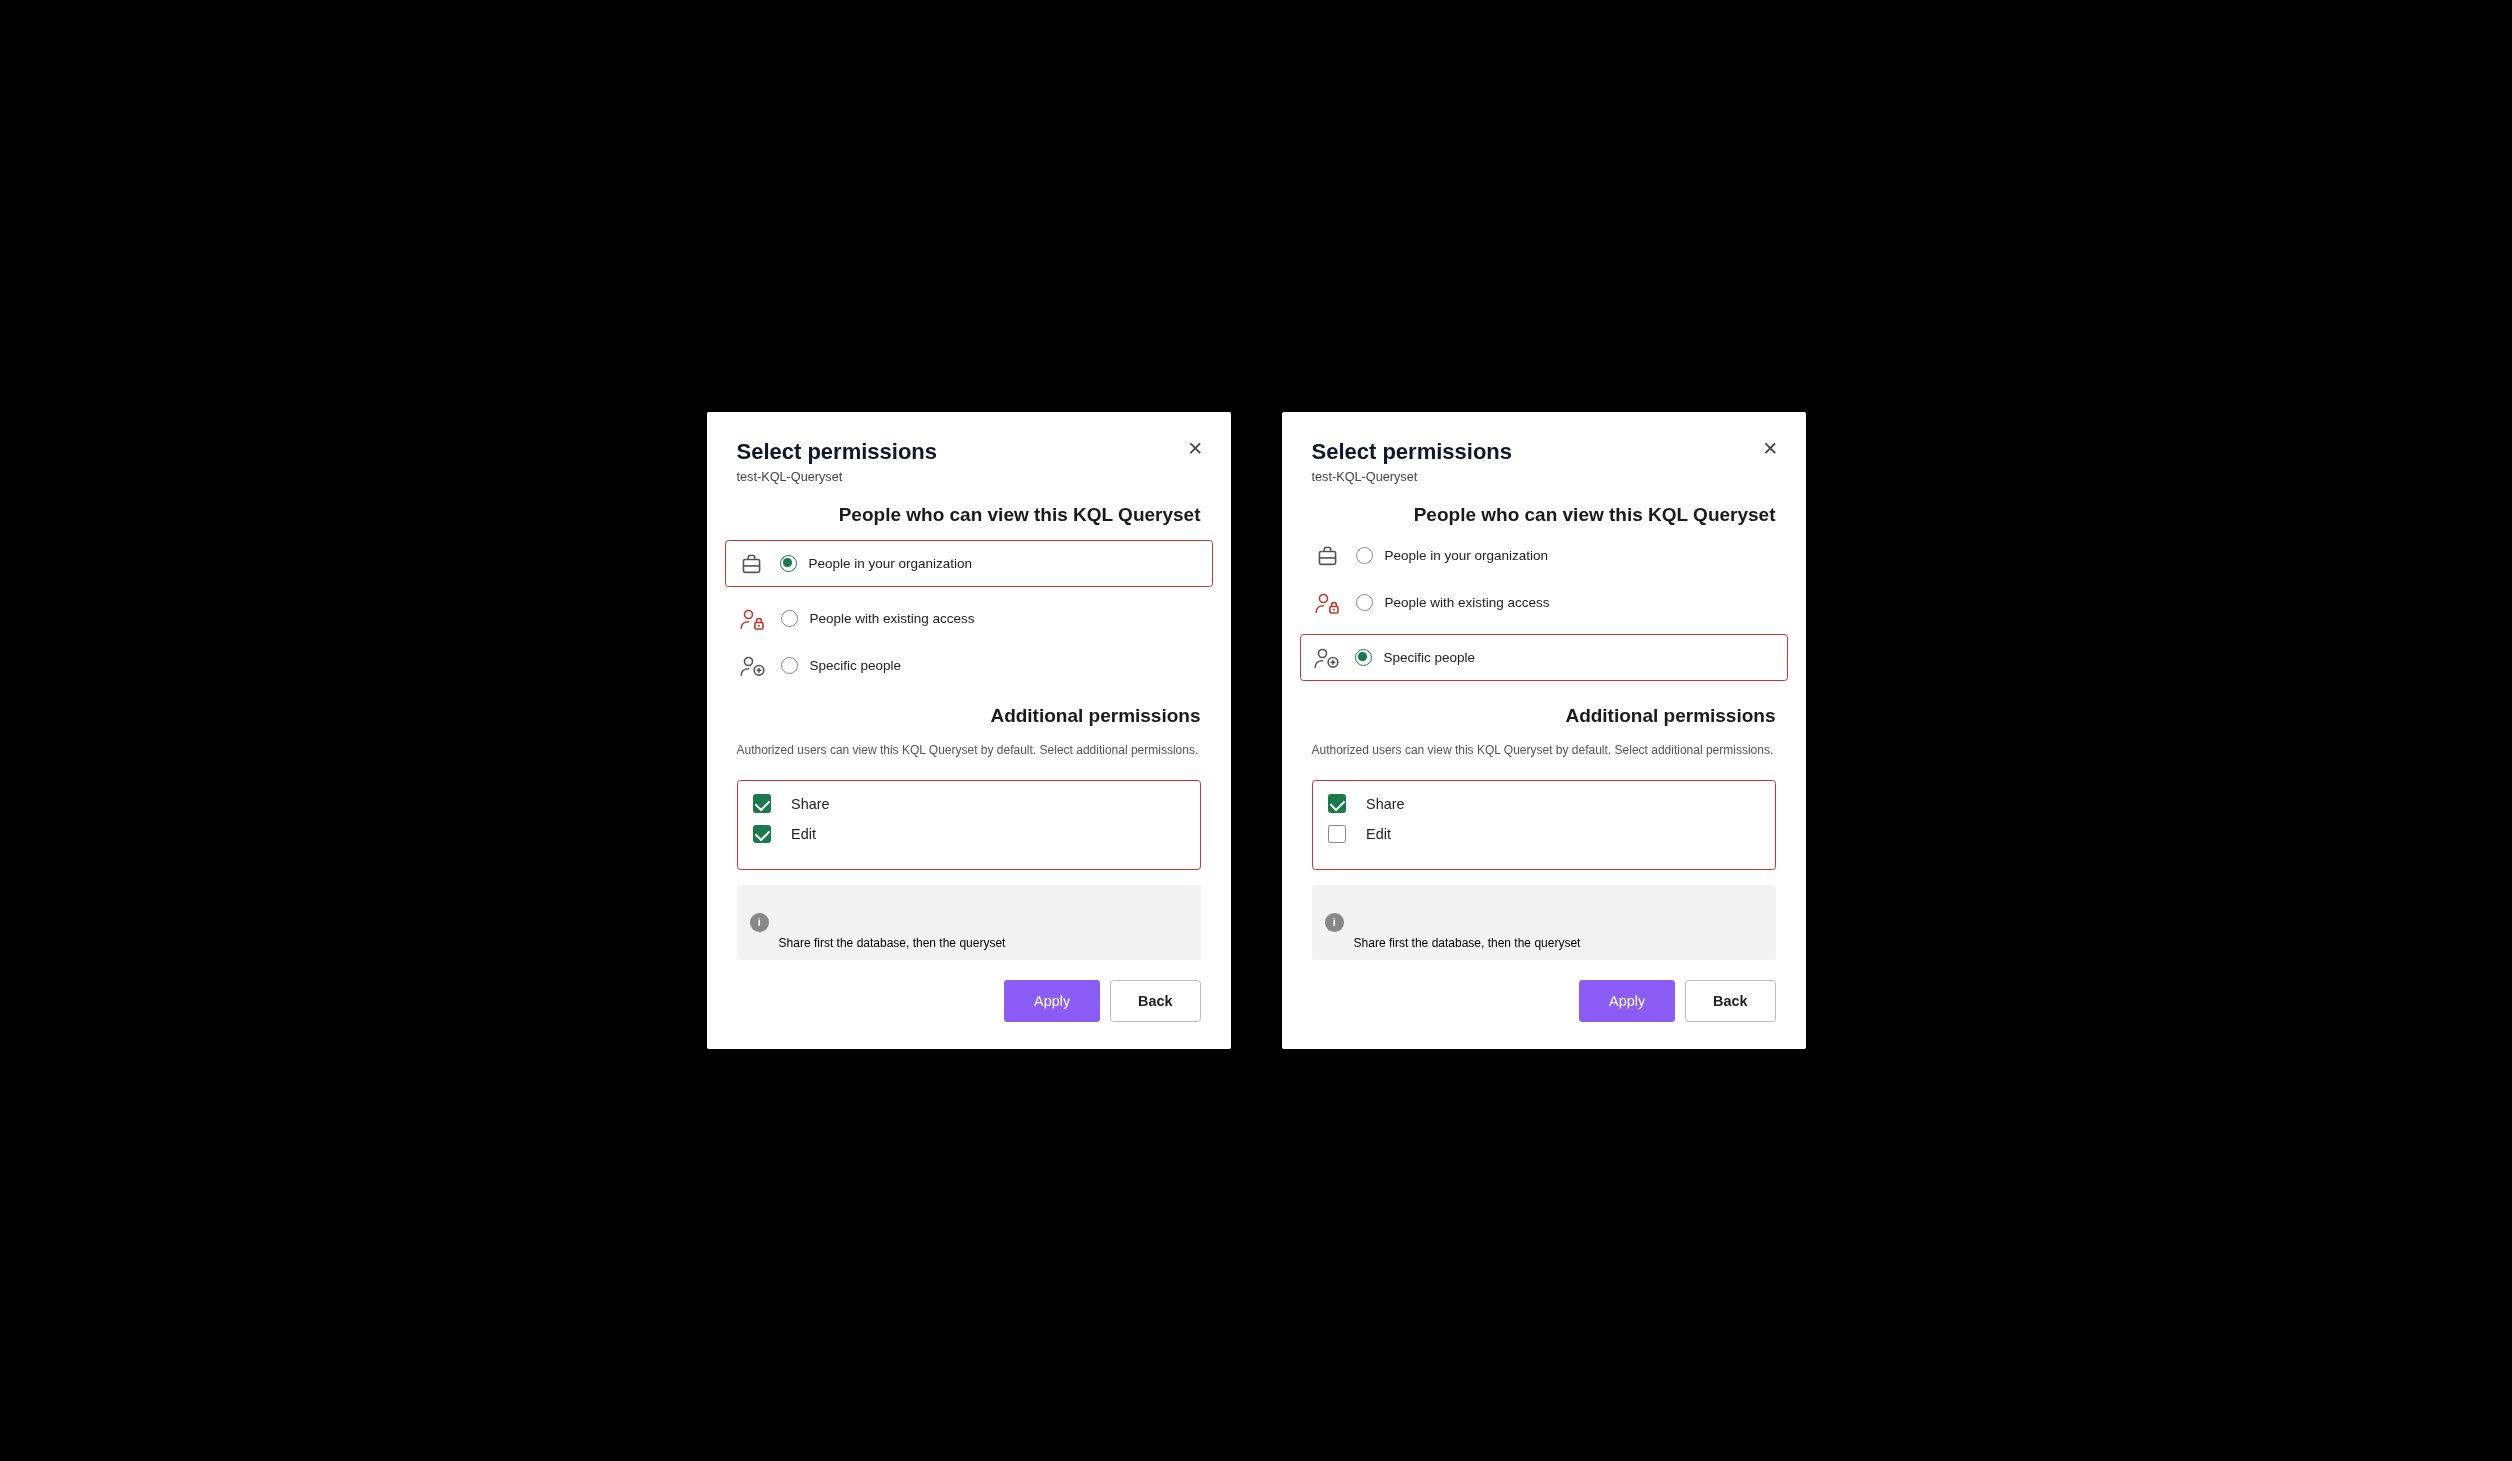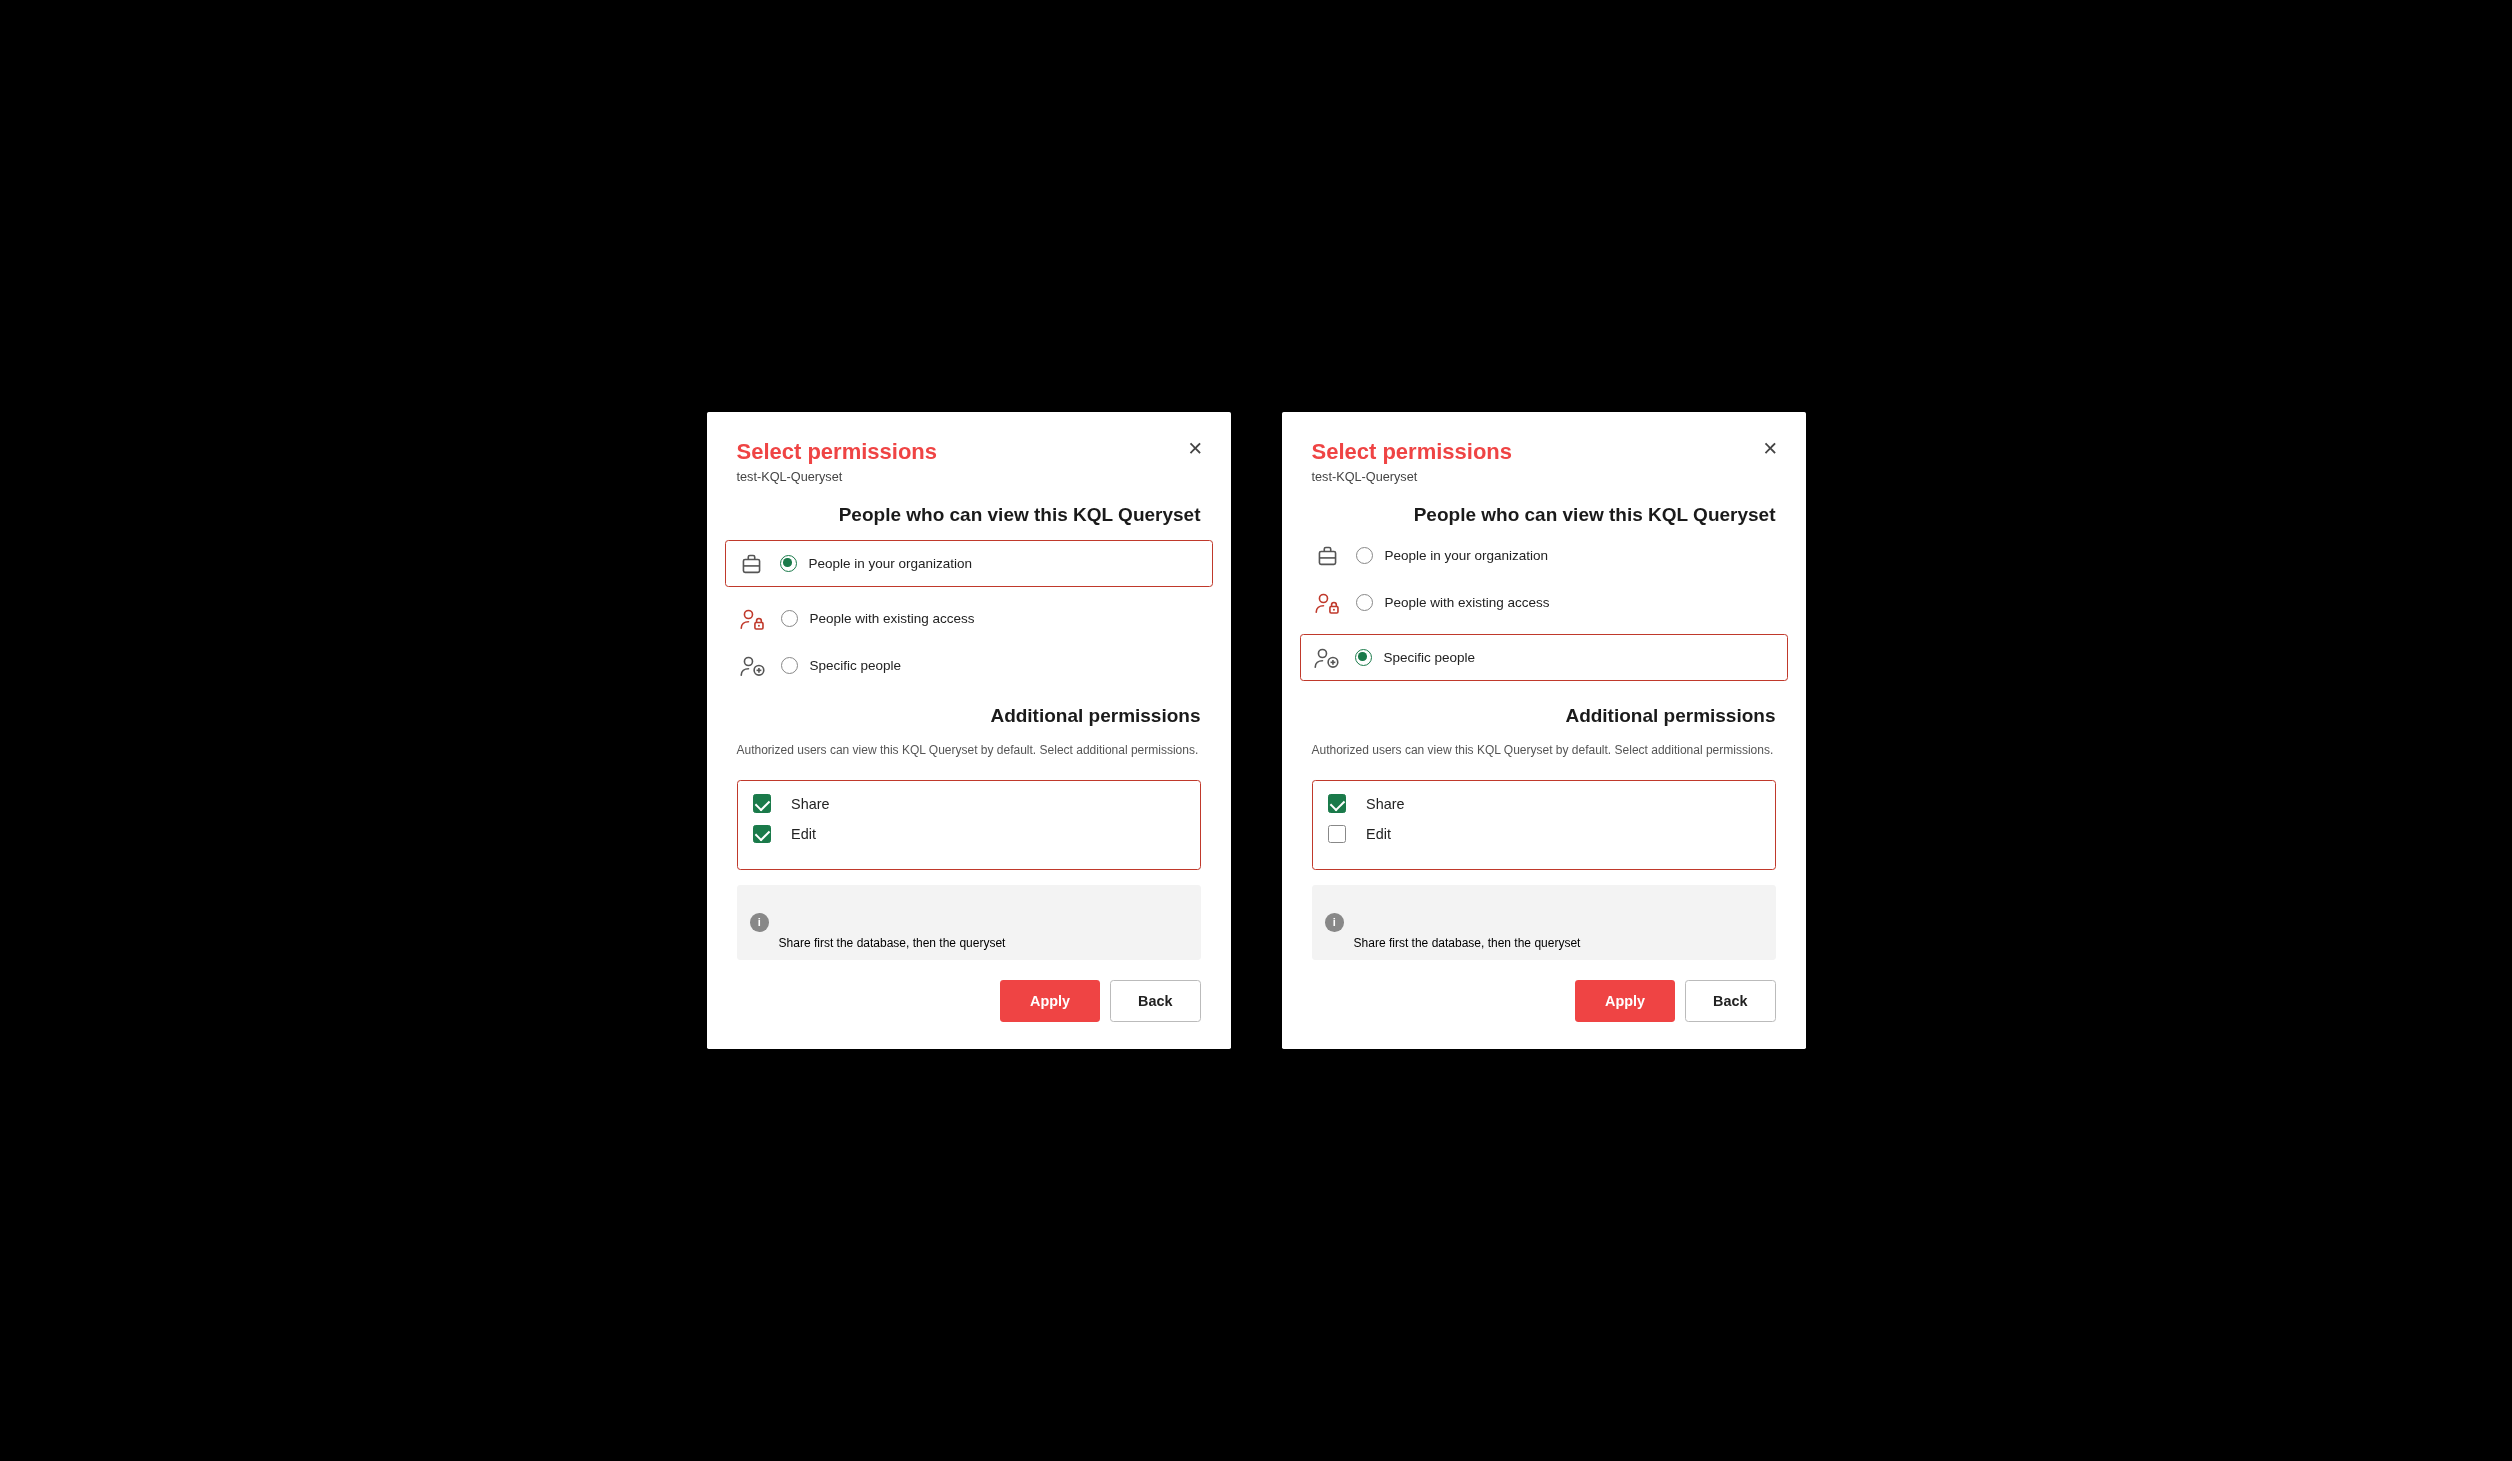--- a/index.html
+++ b/index.html
@@ -19,21 +19,21 @@
     .panel {
       background: #fff;
       width: 524px;
       padding: 27px 30px 27px 30px;
       position: relative;
       border-radius: 1.7px;
     }
     .panel-title {
       font-size: 22px;
       font-weight: 700;
-      color: #ef4444;
+      color: #0f172a;
       margin-bottom: 5px;
     }
     .panel-subtitle {
       font-size: 12.7px;
       color: #444;
       margin-bottom: 20px;
     }
     .close-btn {
       position: absolute;
       top: 24px;
@@ -134,27 +134,27 @@
       color: #000000;
       margin-top: 41px;
     }
     .footer-buttons {
       display: flex;
       justify-content: flex-end;
       gap: 10px;
       margin-top: 6.8px;
     }
     .btn-apply {
-      background: #ef4444;
+      background: #8b5cf6;
       color: #fff;
       border: none;
       border-radius: 3.4px;
       padding: 12px 30px;
       font-size: 14.4px;
-      font-weight: 700;
+      font-weight: 400;
       cursor: pointer;
     }
     .btn-back {
       background: #fff;
       color: #222;
       border: 1.3px solid #bbb;
       border-radius: 3.4px;
       padding: 12px 27px;
       font-size: 14.4px;
       font-weight: 700;

